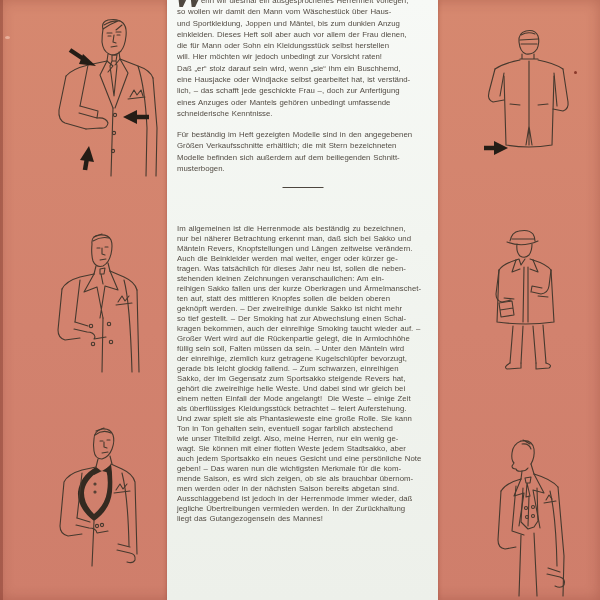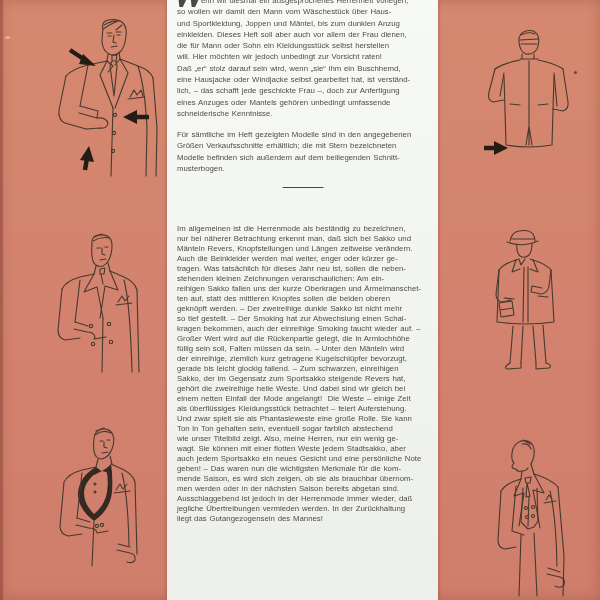--- a/index.html
+++ b/index.html
@@ -60,21 +60,21 @@
 so wollen wir damit den Mann vom Wäschestück über Haus-
 und Sportkleidung, Joppen und Mäntel, bis zum dunklen Anzug
 einkleiden. Dieses Heft soll aber auch vor allem der Frau dienen,
 die für Mann oder Sohn ein Kleidungsstück selbst herstellen
 will. Hier möchten wir jedoch unbedingt zur Vorsicht raten!
 Daß „er“ stolz darauf sein wird, wenn „sie“ ihm ein Buschhemd,
 eine Hausjacke oder Windjacke selbst gearbeitet hat, ist verständ-
 lich, – das schafft jede geschickte Frau –, doch zur Anfertigung
 eines Anzuges oder Mantels gehören unbedingt umfassende
 schneiderische Kenntnisse.</p>
-      <p class="para p-notice">Für sämtliche im Heft gezeigten Modelle sind in den angegebenen
+      <p class="para p-notice">Für beständig im Heft gezeigten Modelle sind in den angegebenen
 Größen Verkaufsschnitte erhältlich; die mit Stern bezeichneten
 Modelle befinden sich außerdem auf dem beiliegenden Schnitt-
 musterbogen.</p>
       <div class="divider"></div>
       <p class="para p-main">Im allgemeinen ist die Herrenmode als beständig zu bezeichnen,
 nur bei näherer Betrachtung erkennt man, daß sich bei Sakko und
 Mänteln Revers, Knopfstellungen und Längen zeitweise verändern.
 Auch die Beinkleider werden mal weiter, enger oder kürzer ge-
 tragen. Was tatsächlich für dieses Jahr neu ist, sollen die neben-
 stehenden kleinen Zeichnungen veranschaulichen: Am ein-

